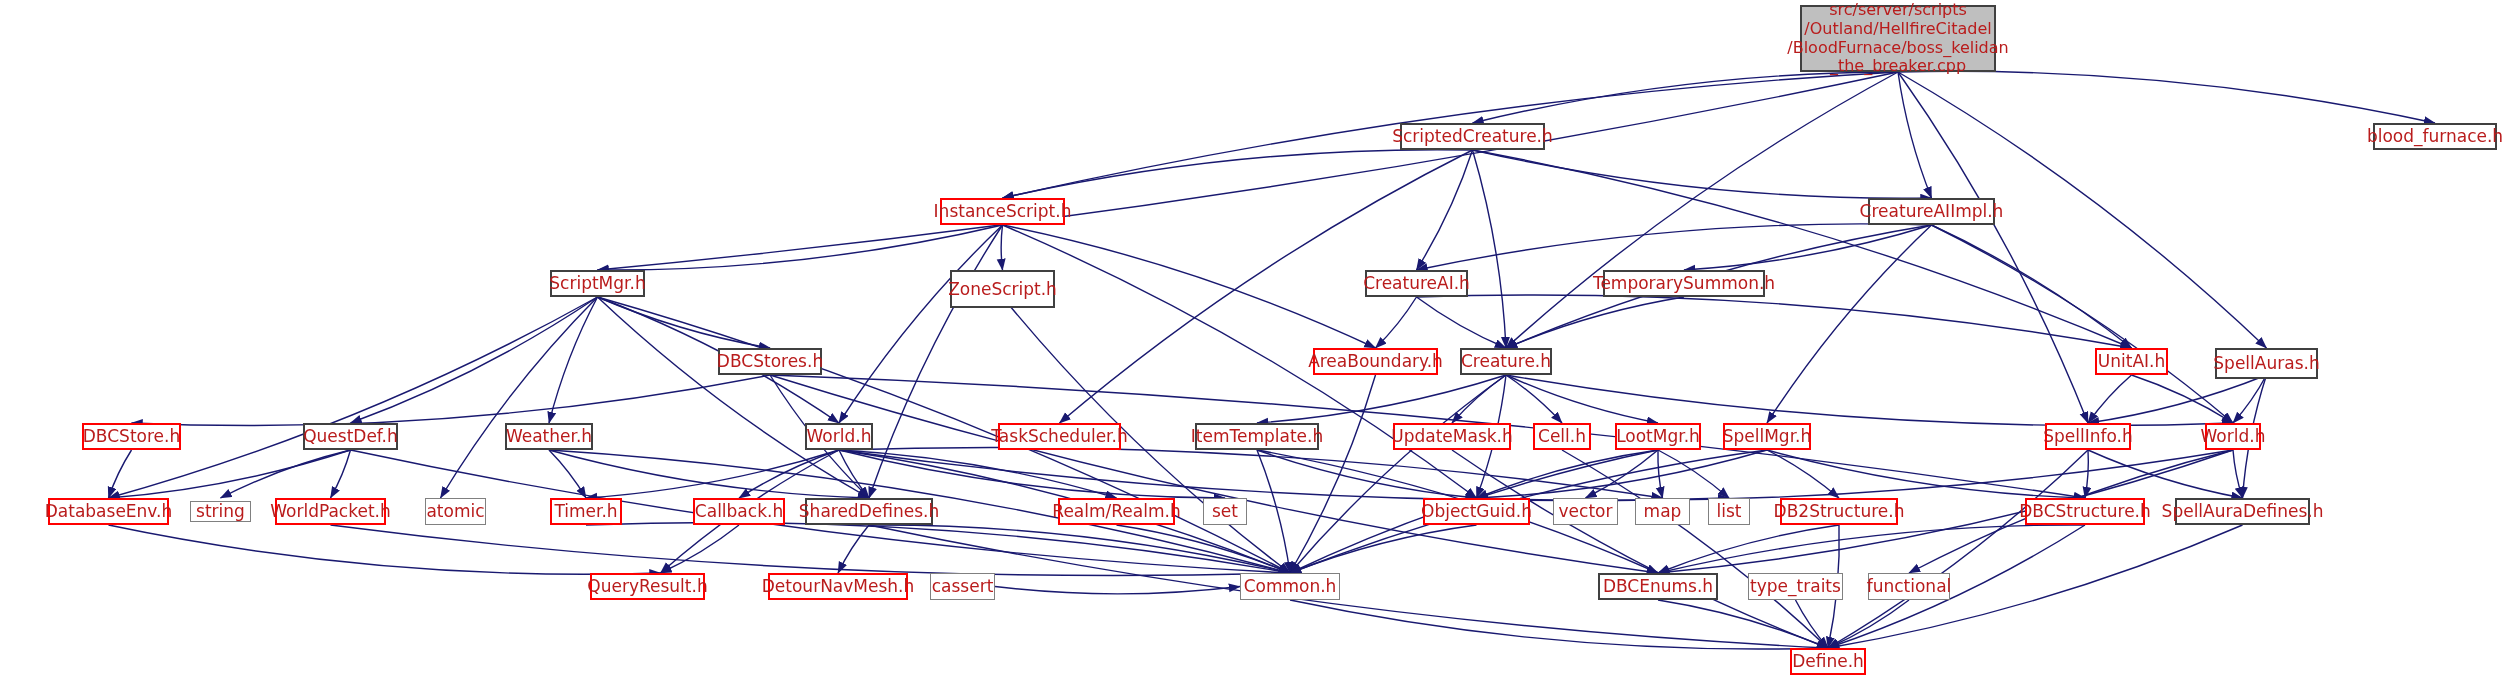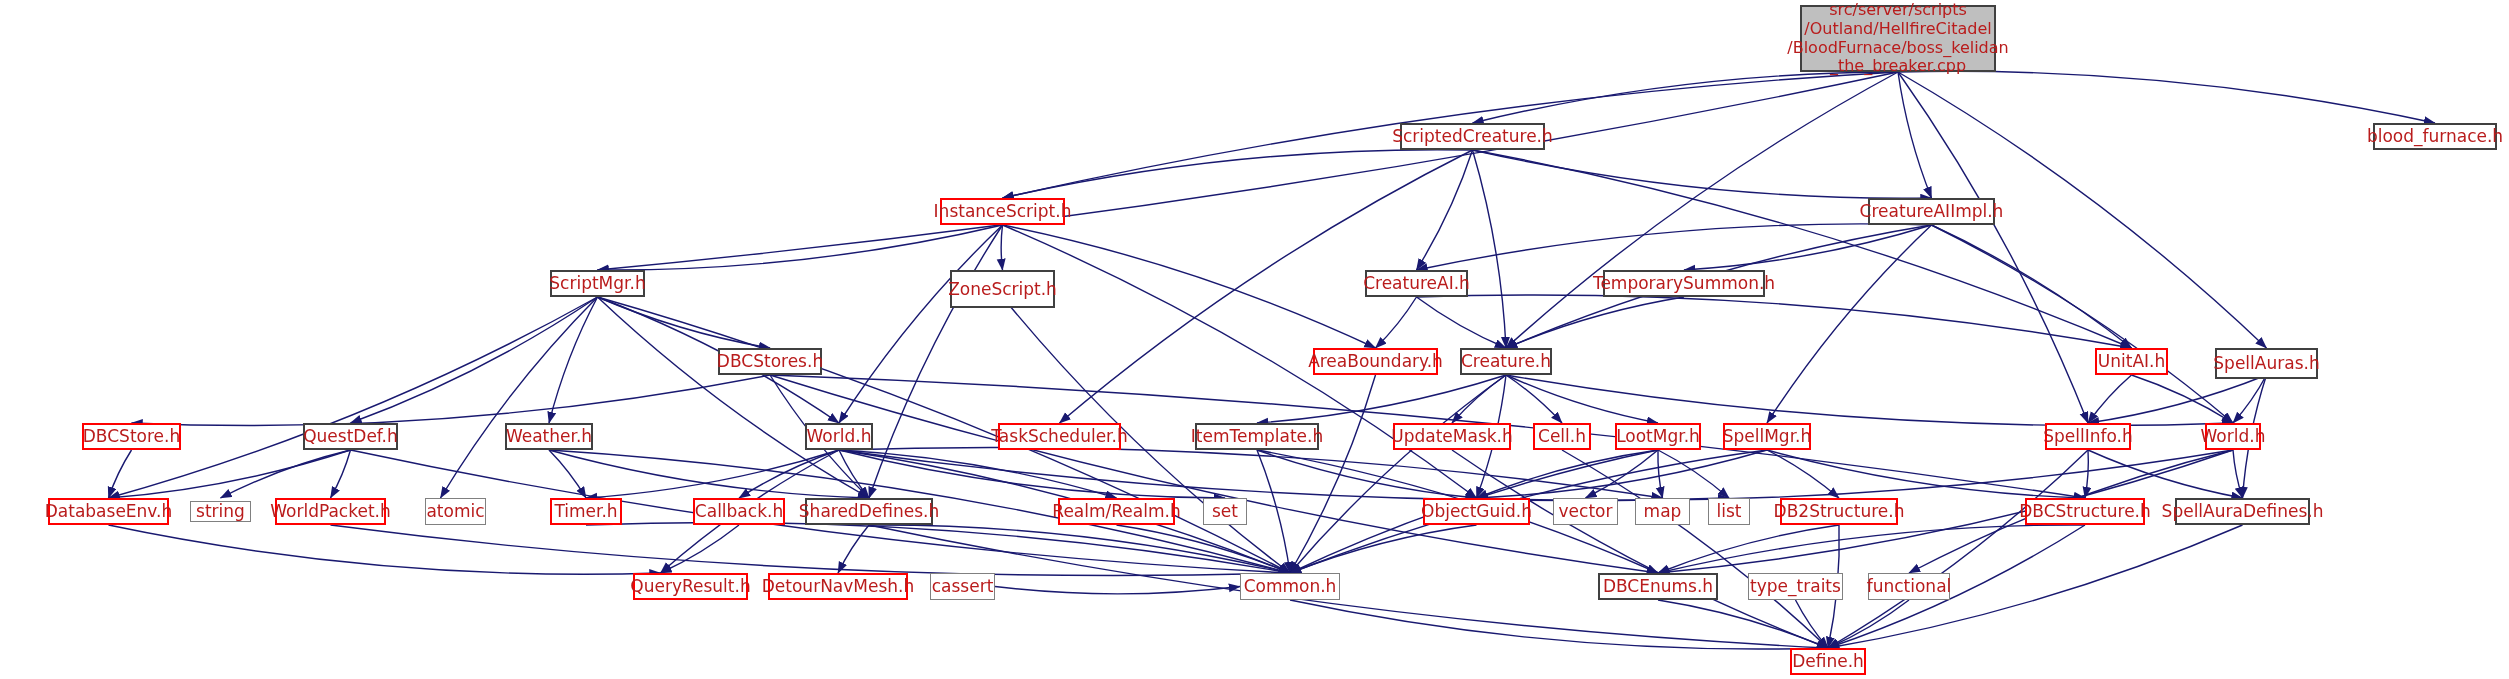--- a/index.html
+++ b/index.html
@@ -192,21 +192,21 @@
       <div class="node n-header" style="left: 805px; top: 498px; width: 128px; height: 27px;">SharedDefines.h</div>
       <div class="node n-red" style="left: 1058px; top: 498px; width: 117px; height: 27px;">Realm/Realm.h</div>
       <div class="node n-plain" style="left: 1203px; top: 498px; width: 44px; height: 27px;">set</div>
       <div class="node n-red" style="left: 1423px; top: 498px; width: 107px; height: 27px;">ObjectGuid.h</div>
       <div class="node n-plain" style="left: 1553px; top: 498px; width: 65px; height: 27px;">vector</div>
       <div class="node n-plain" style="left: 1635px; top: 498px; width: 55px; height: 27px;">map</div>
       <div class="node n-plain" style="left: 1708px; top: 498px; width: 42px; height: 27px;">list</div>
       <div class="node n-red" style="left: 1780px; top: 498px; width: 118px; height: 27px;">DB2Structure.h</div>
       <div class="node n-red" style="left: 2025px; top: 498px; width: 120px; height: 27px;">DBCStructure.h</div>
       <div class="node n-header" style="left: 2175px; top: 498px; width: 135px; height: 27px;">SpellAuraDefines.h</div>
-      <div class="node n-red" style="left: 633px; top: 573px; width: 115px; height: 27px;">QueryResult.h</div>
+      <div class="node n-red" style="left: 590px; top: 573px; width: 115px; height: 27px;">QueryResult.h</div>
       <div class="node n-red" style="left: 768px; top: 573px; width: 140px; height: 27px;">DetourNavMesh.h</div>
       <div class="node n-plain" style="left: 930px; top: 573px; width: 65px; height: 27px;">cassert</div>
       <div class="node n-plain" style="left: 1240px; top: 573px; width: 100px; height: 27px;">Common.h</div>
       <div class="node n-header" style="left: 1598px; top: 573px; width: 120px; height: 27px;">DBCEnums.h</div>
       <div class="node n-plain" style="left: 1748px; top: 573px; width: 95px; height: 27px;">type_traits</div>
       <div class="node n-plain" style="left: 1868px; top: 573px; width: 82px; height: 27px;">functional</div>
       <div class="node n-red" style="left: 1790px; top: 648px; width: 76px; height: 27px;">Define.h</div>
     </div>
 </div>
 

